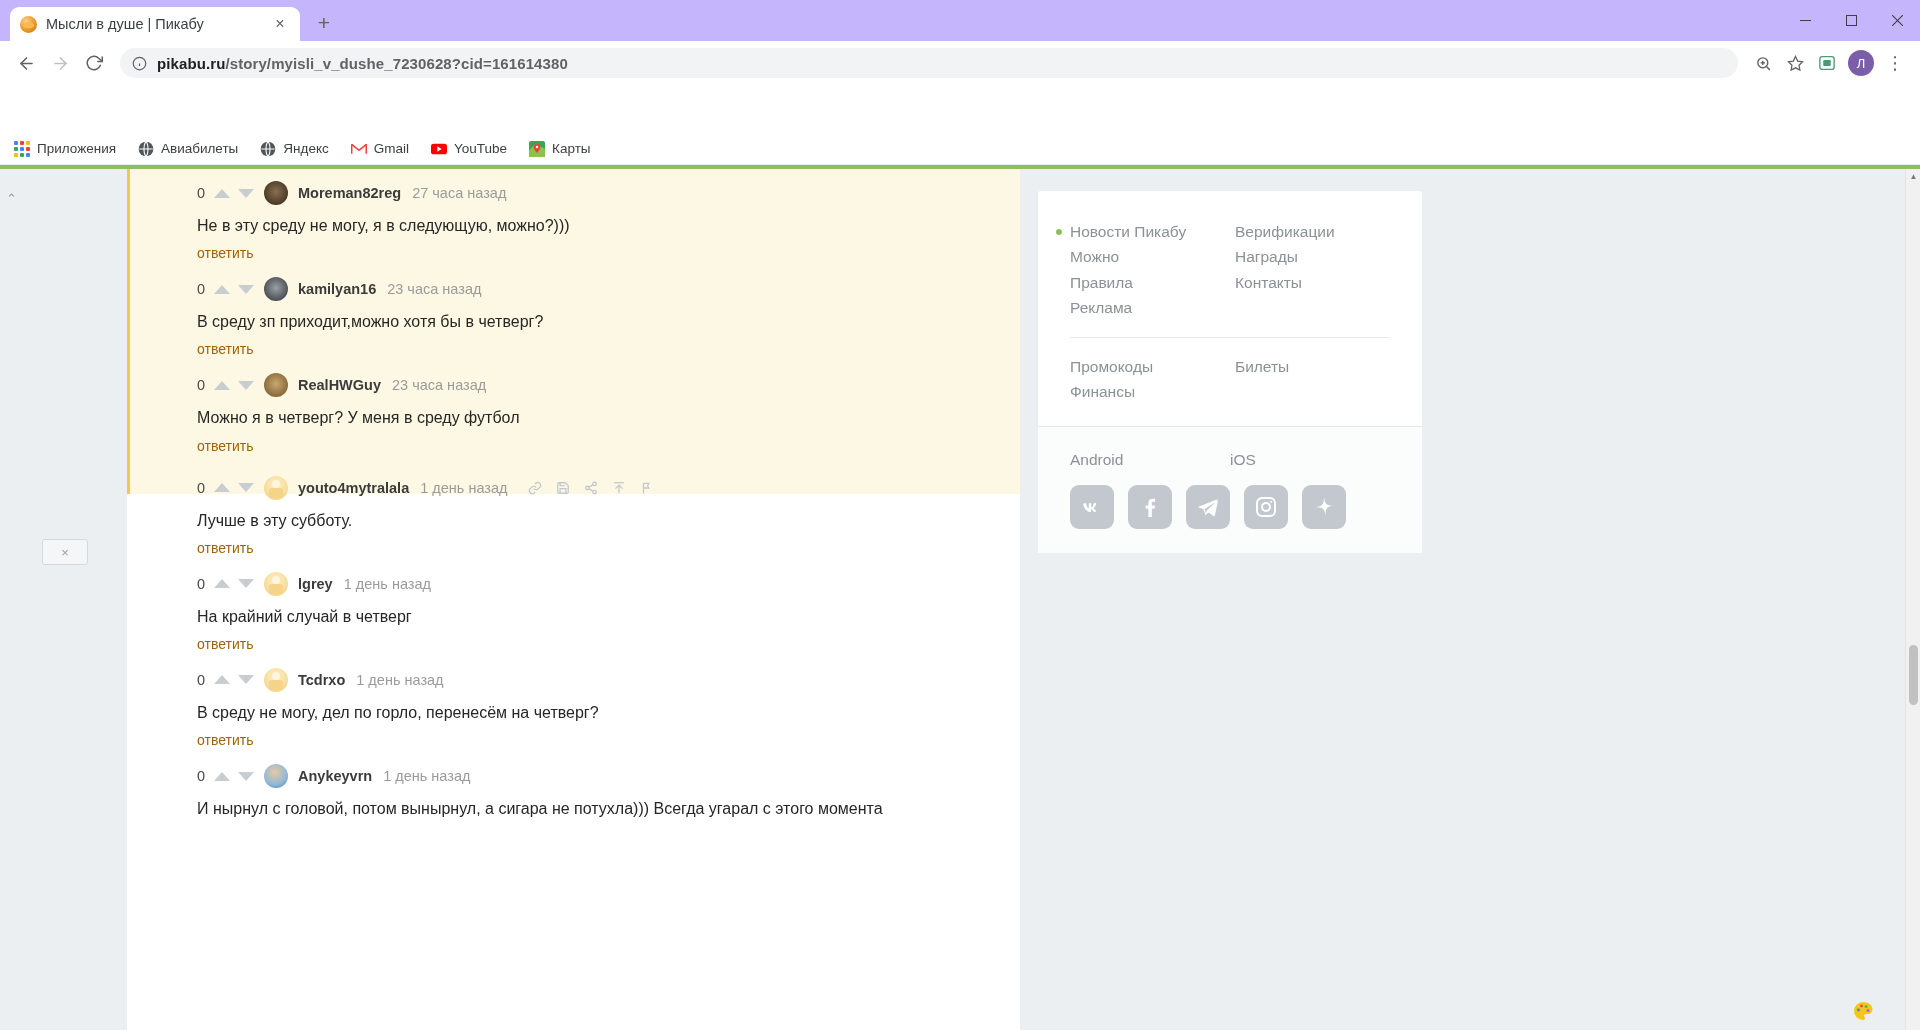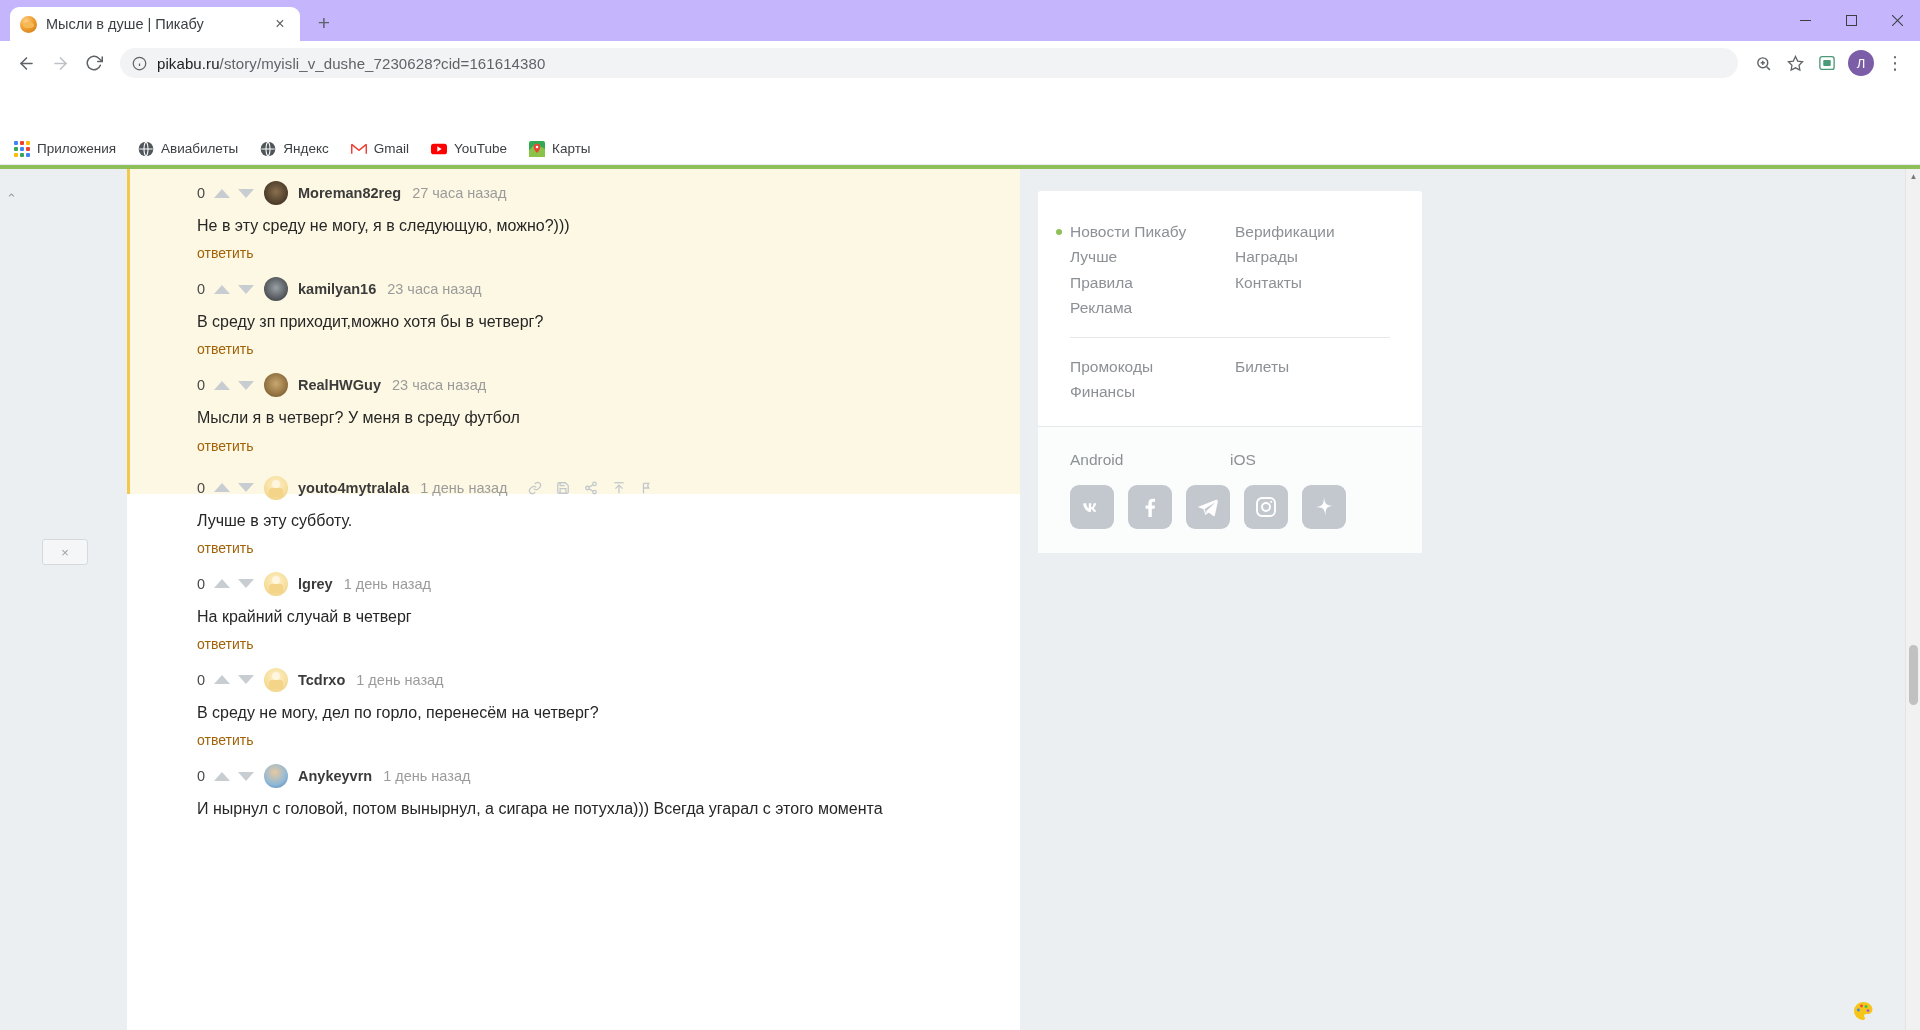--- a/index.html
+++ b/index.html
@@ -59,20 +59,21 @@
   .nav-btn {
     width: 32px; height: 32px; border-radius: 50%;
     display: flex; align-items: center; justify-content: center;
     color: #5f6368; flex: 0 0 auto;
   }
   .nav-btn.disabled { color: #bdc1c6; }
   .omnibox {
     flex: 1; height: 30px; background: #f1f3f4; border-radius: 15px;
     display: flex; align-items: center; padding: 0 12px; gap: 10px;
     margin: 0 8px;
+    font-weight: bold;
   }
   .omni-url { font-size: 15px; color: #202124; letter-spacing: .1px; white-space: nowrap; }
   .omni-url .host { color: #202124; }
   .omni-url .path { color: #5f6368; }
   .tb-icon {
     width: 30px; height: 30px; display: flex; align-items: center; justify-content: center;
     color: #5f6368; flex: 0 0 auto;
   }
   .profile-avatar {
     width: 26px; height: 26px; border-radius: 50%;
@@ -394,21 +395,21 @@
             <span class="vote">
                 <span class="tri-up"></span>
               </span>
             <span class="vote">
                 <span class="tri-dn"></span>
               </span>
             <span class="avatar av-cat3"></span>
             <span class="uname">RealHWGuy</span>
             <span class="ctime">23 часа назад</span>
           </div>
-          <div class="c-text">Мысли я в четверг? У меня в среду футбол</div>
+          <div class="c-text">Можно я в четверг? У меня в среду футбол</div>
           <a class="c-reply">ответить</a>
         </div>
 
         <div class="comment" style="padding-top:6px">
           <div class="c-head">
             <span class="score">0</span>
             <span class="vote">
                 <span class="tri-up"></span>
               </span>
             <span class="vote">
@@ -511,21 +512,21 @@
 
       </div>
     </div>
 
     <div class="sidebar-col">
       <div class="side-card">
         <div class="links-area">
           <div class="links-grid">
             <span class="side-link dot">Новости Пикабу</span>
             <span class="side-link">Верификации</span>
-            <span class="side-link">Лучше</span>
+            <span class="side-link">Можно</span>
             <span class="side-link">Награды</span>
             <span class="side-link">Правила</span>
             <span class="side-link">Контакты</span>
             <span class="side-link">Реклама</span>
             <span class="side-link"></span>
           </div>
           <div class="links-divider"></div>
           <div class="links-grid">
             <span class="side-link">Промокоды</span>
             <span class="side-link">Билеты</span>

